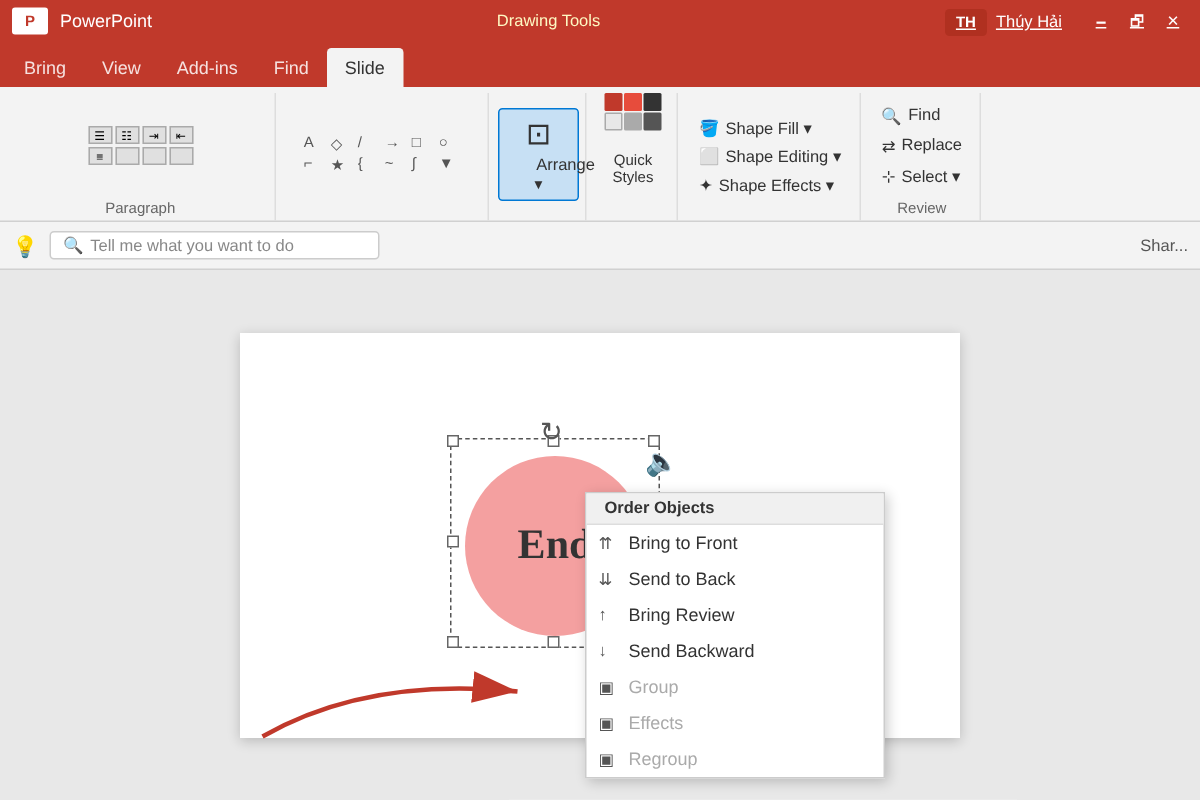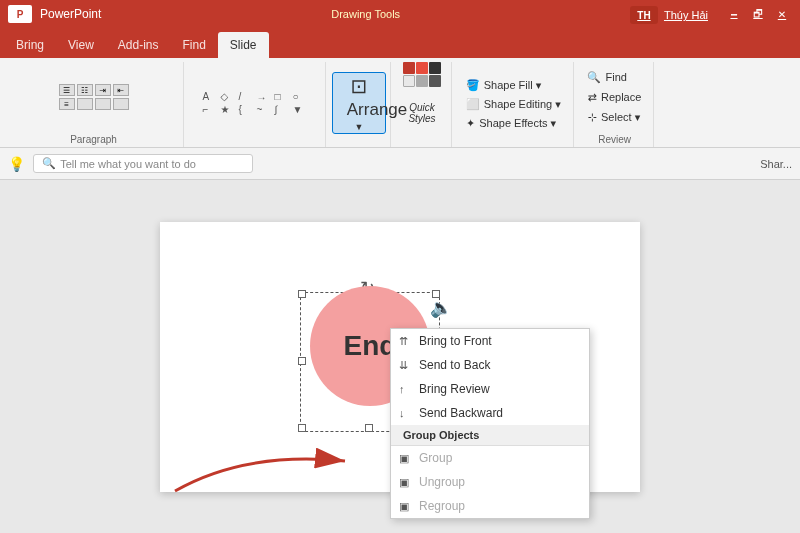--- a/index.html
+++ b/index.html
@@ -110,21 +110,20 @@
       display: flex;
       flex-direction: column;
       align-items: center;
       justify-content: center;
       cursor: pointer;
       border-radius: 3px;
       font-size: 10px;
       color: #333;
       gap: 13px;
       text-align: center;
-      font-style: italic;
     }
 
     
     .shape-options {
       display: flex;
       flex-direction: column;
       gap: 1px;
       justify-content: center;
       height: 62px;
     }
@@ -181,23 +180,24 @@
       height: 270px;
       background: white;
       box-shadow: 0 2px 8px rgba(0,0,0,0.2);
       position: relative;
       overflow: hidden;
     }
     
     .slide-shape {
       position: absolute;
       left: 150px;
-      top: 64px;
+      top: 82px;
       width: 120px;
       height: 120px;
+      font-family: Liberation Serif, serif;
     }
     .pink-circle {
       width: 120px;
       height: 120px;
       background: #f4a0a0;
       border-radius: 50%;
       display: flex;
       align-items: center;
       justify-content: center;
       position: relative;
@@ -337,21 +337,21 @@
         <div style="font-size:10px;color:#555;">▼</div>
       </div>
     </div>
     <div class="ribbon-group-label"></div>
   </div>
 
   <div class="ribbon-group" style="padding:0 4px;">
     <div class="ribbon-group-content" style="height:62px;">
       <div class="ribbon-arrange-btn active">
         <span style="font-size:20px;">⊡</span>
-        <span style="font-size:17px;font-weight:500;margin-left:36px;">Arrange</span>
+        <span style="font-size:11px;font-weight:500;margin-left:36px;">Arrange</span>
         <span style="font-size:9px;">▼</span>
       </div>
     </div>
     <div class="ribbon-group-label"></div>
   </div>
 
   <div class="ribbon-group">
     <div class="ribbon-group-content" style="height:62px;flex-direction:column;">
       <div class="quick-styles-btn">
         <div style="display:grid;grid-template-columns:repeat(3,12px);gap:1px;">
@@ -450,45 +450,45 @@
         <marker id="arrowhead" markerWidth="10" markerHeight="7" refX="10" refY="3.5" orient="auto">
           <polygon points="0 0, 10 3.5, 0 7" fill="#c0392b"></polygon>
         </marker>
       </defs>
       <path d="M 10 60 Q 80 20 180 30" stroke="#c0392b" stroke-width="3" fill="none" marker-end="url(#arrowhead)"></path>
     </svg>
   </div>
 
   <div class="dropdown-menu">
 
+    <div class="menu-section-header">Order Objects</div>
     <div class="menu-item">
       <span class="item-icon">⇈</span>
       <span>Bring to Front</span>
     </div>
     <div class="menu-item">
       <span class="item-icon">⇊</span>
       <span>Send to Back</span>
     </div>
     <div class="menu-item">
       <span class="item-icon">↑</span>
       <span>Bring Review</span>
     </div>
     <div class="menu-item">
       <span class="item-icon">↓</span>
       <span>Send Backward</span>
     </div>
 
-    <div class="menu-section-header">Group Objects</div>
     <div class="menu-item disabled">
       <span class="item-icon">▣</span>
       <span>Group</span>
     </div>
     <div class="menu-item disabled">
       <span class="item-icon">▣</span>
-      <span>Ungroup</span>
+      <span>Effects</span>
     </div>
     <div class="menu-item disabled">
       <span class="item-icon">▣</span>
       <span>Regroup</span>
     </div>
 
   </div>
 
 </div>
 

